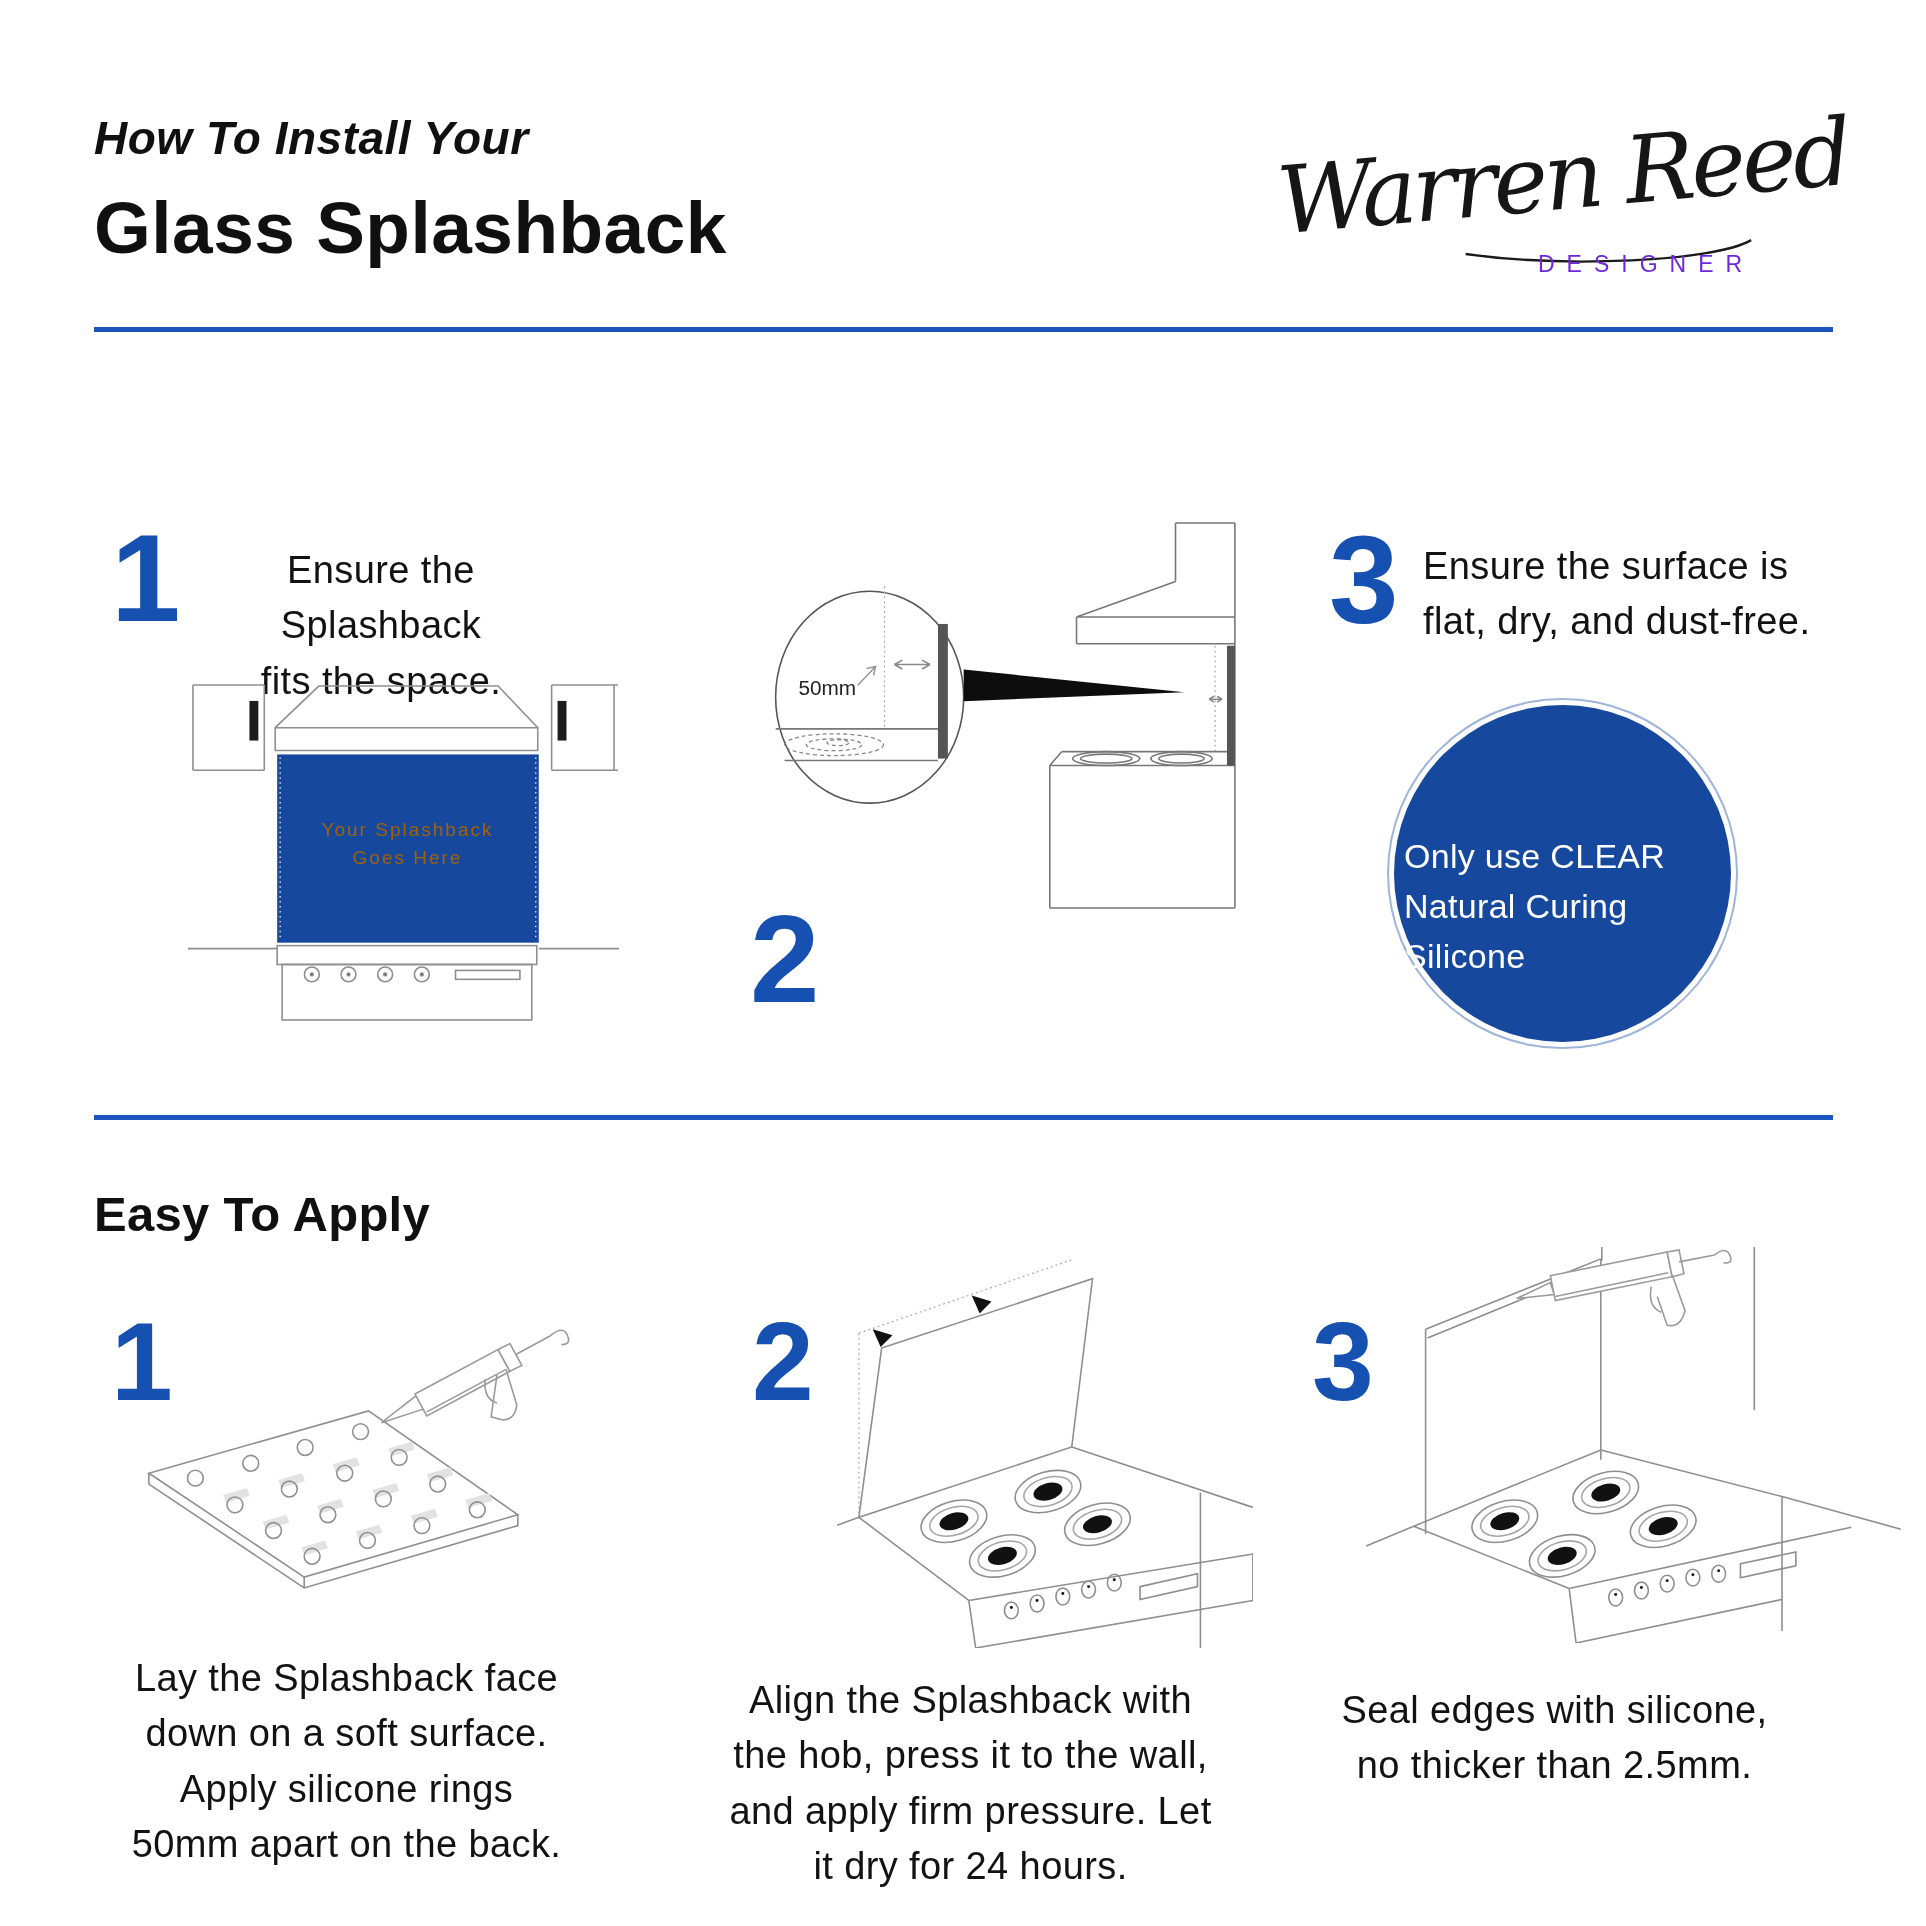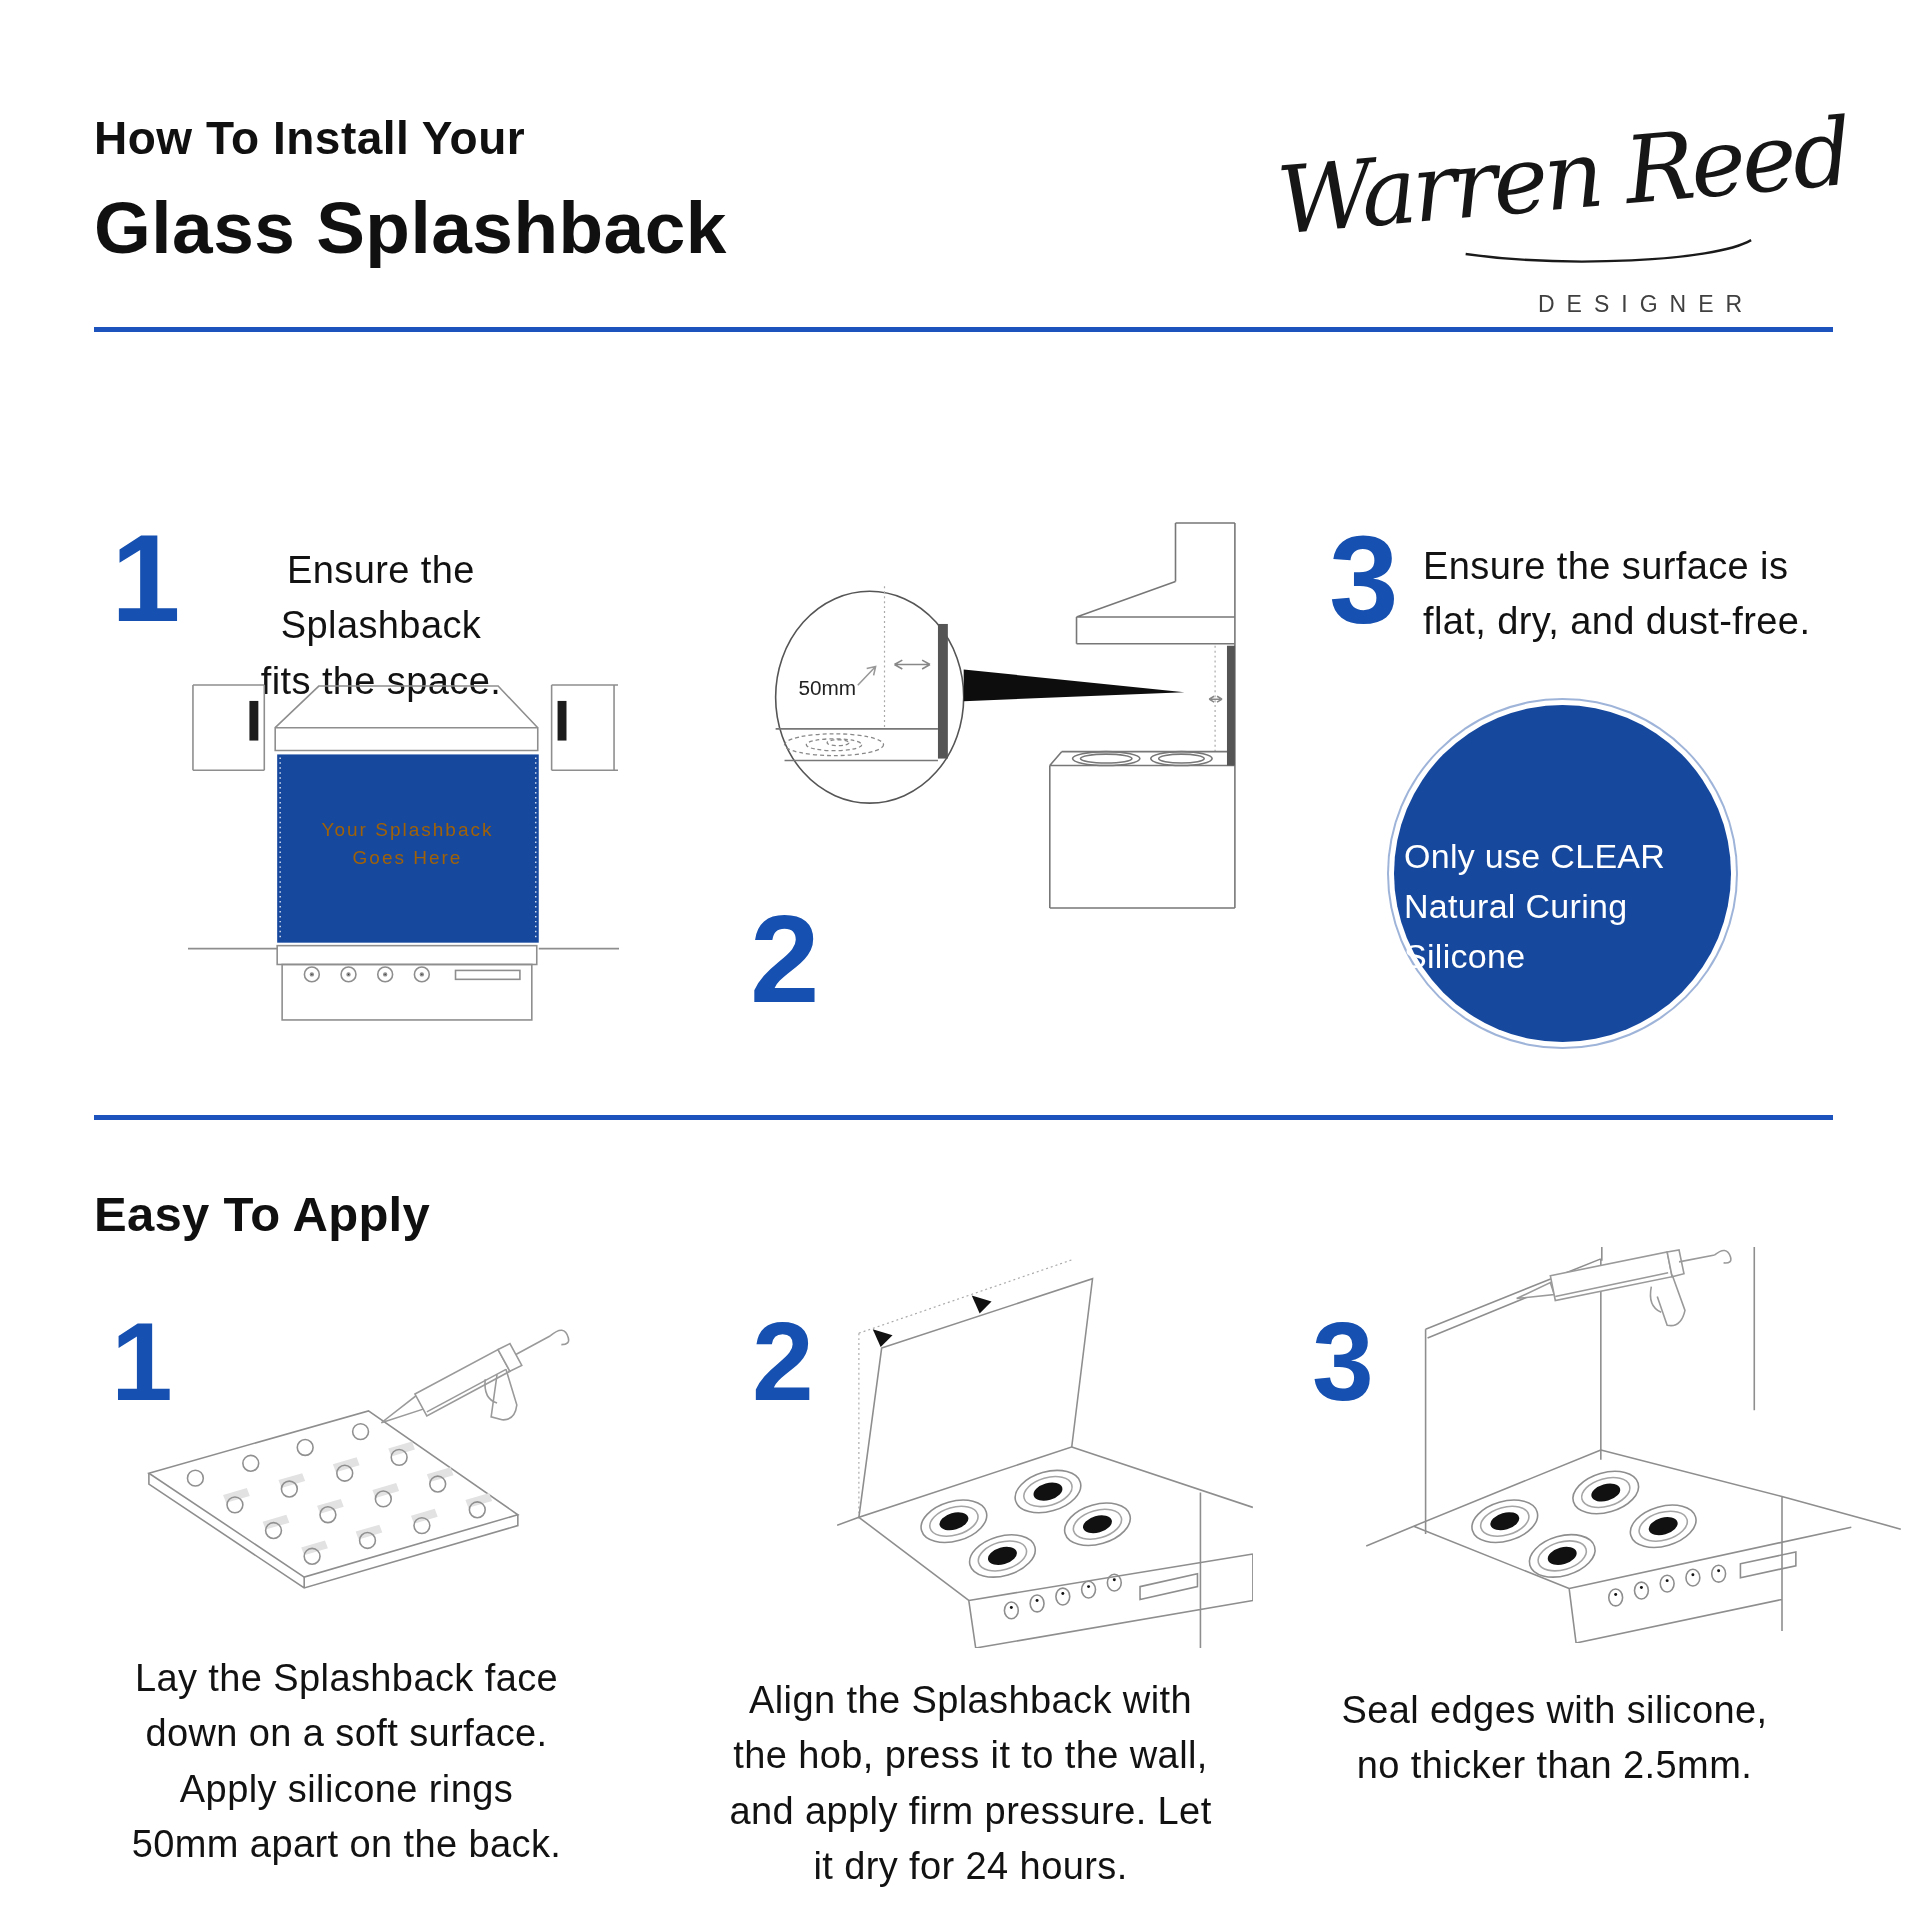--- a/index.html
+++ b/index.html
@@ -7,29 +7,29 @@
     --digit:#1650B0;
     --panel:#16489E;
     --ink:#101010;
   }
   html,body{margin:0;padding:0;background:#fff;}
   .page{
     position:relative;width:1927px;height:1927px;background:#ffffff;overflow:hidden;
     font-family:"Liberation Sans", sans-serif;color:var(--ink);
   }
   .abs{position:absolute;}
-  .title-small{left:94px;top:111px;font-size:46px;font-weight:700;letter-spacing:0.5px;}
+  .title-small{left:94px;top:111px;font-size:46px;font-weight:700;letter-spacing:0.5px;font-style:italic;}
   .title-big{left:94px;top:174px;font-size:73px;font-weight:700;letter-spacing:0.5px;margin-top:12px;}
   .logo-script{
     left:1277px;top:127px;width:475px;text-align:center;
     font-family:"DejaVu Serif", serif;font-style:italic;font-weight:400;
     font-size:93px;letter-spacing:-4px;color:#161616;transform:rotate(-5deg);
     white-space:nowrap;
   }
-  .logo-sub{left:1538px;top:251px;font-size:23px;letter-spacing:12px;color:#404040;font-weight:400;margin-top:40px;}
+  .logo-sub{left:1538px;top:251px;font-size:23px;letter-spacing:12px;color:#6d28d9;font-weight:400;}
   .rule{left:94px;width:1739px;height:5px;background:var(--accent);}
   .h2{left:94px;font-size:49px;font-weight:700;letter-spacing:0.3px;}
   .num{color:var(--digit);font-weight:700;line-height:1;}
   .num-lg{font-size:125px;}
   .num-sm{font-size:111px;}
   .step-text{
     font-weight:400;font-size:38px;line-height:1.46;letter-spacing:0.4px;
     white-space:pre-line;color:#121212;
   }
   .center{text-align:center;}

